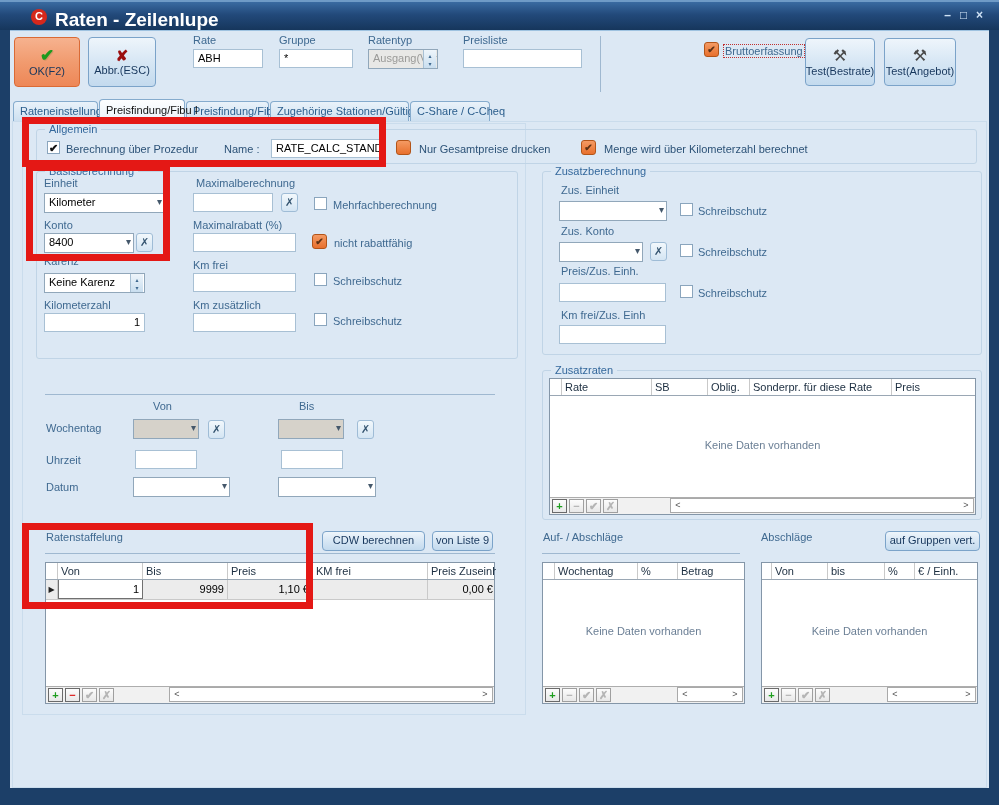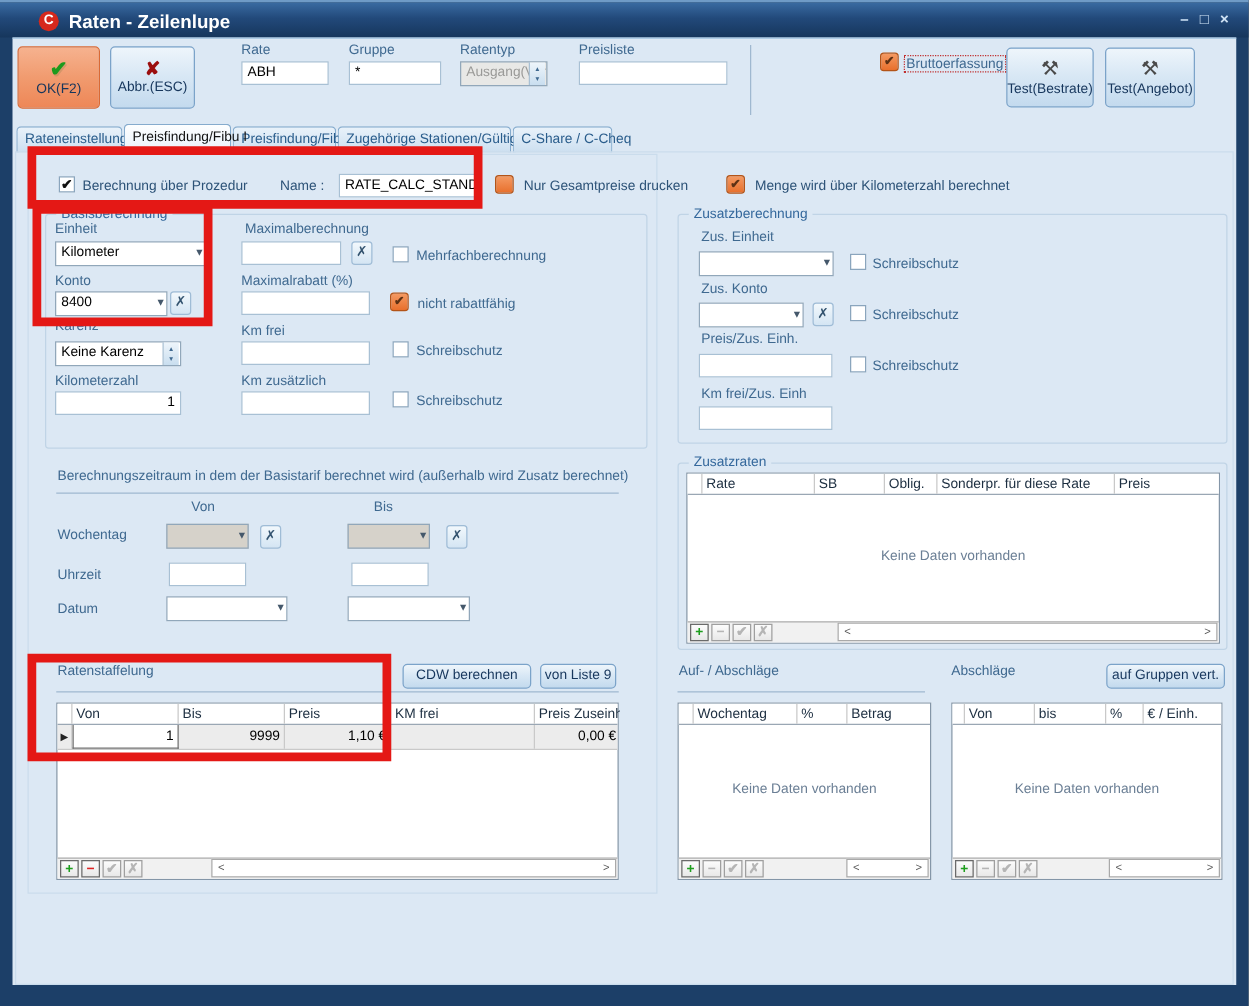--- a/index.html
+++ b/index.html
@@ -8,21 +8,21 @@
     position: relative; width: 999px; height: 805px;
     font-family: "Liberation Sans", sans-serif; font-size: 11px;
     background: #1c3f68; overflow: hidden;
     border-top: 2px solid #6f9bc6;
   }
   
   .titlebar { position:absolute; left:0; top:0; width:999px; height:28px;
     background: linear-gradient(180deg,#3a6ba1 0%,#22497a 45%,#16365c 100%); }
   .app-icon { position:absolute; left:31px; top:7px; width:16px; height:16px; border-radius:50%;
     background:#d6281c; color:#fff; font-weight:bold; font-size:11px; text-align:center; line-height:15px; }
-  .title-text { position:absolute; left:55px; top:7px; color:#ffffff; font-weight:bold; font-size:15px; }
+  .title-text { position:absolute; left:55px; top:7px; color:#ffffff; font-weight:bold; font-size:19px; }
   .winbtn { position:absolute; top:7px; width:13px; height:13px; color:#cfe2f5; font-size:12px;
     line-height:12px; text-align:center; font-weight:bold; cursor:default; }
   
   .content-bg { position:absolute; left:10px; top:28px; width:979px; height:758px;
     background:#dce8f4; border-top:1px solid #9ec2e0; }
   .lbl { position:absolute; color:#3f6990; white-space:nowrap; }
   .dark-lbl { color:#2c5277;text-align:right; }
   
   .btn { position:absolute; border:1px solid #7ba3c9; border-radius:4px;
     background:linear-gradient(180deg,#eef5fb 0%,#d9e8f5 45%,#c3daee 100%);
@@ -148,20 +148,23 @@
 
   <div class="tab" style="left:13px;width:85px">Rateneinstellungen</div>
   <div class="tab active" style="left:99px;width:86px">Preisfindung/Fibu I</div>
   <div class="tab" style="left:186px;width:83px">Preisfindung/Fibu II</div>
   <div class="tab" style="left:270px;width:139px">Zugehörige Stationen/Gültigkeit</div>
   <div class="tab" style="left:410px;width:80px">C-Share / C-Cheq</div>
 
   <div class="panel" style="left:12px;top:119px;width:975px;height:667px"></div>
   <div class="panel" style="left:22px;top:121px;width:504px;height:592px"></div>
 
+  <div class="group" style="left:36px;top:127px;width:941px;height:35px">
+    <span class="legend">Allgemein</span>
+  </div>
   <div class="chk" style="left:47px;top:139px">✔</div>
   <div class="lbl dark-lbl" style="left:66px;top:141px">Berechnung über Prozedur</div>
   <div class="lbl dark-lbl" style="left:224px;top:141px">Name :</div>
   <div class="txt" style="left:271px;top:137px;width:114px">RATE_CALC_STANDAR</div>
   <div class="ochk empty" style="left:396px;top:138px"></div>
   <div class="lbl dark-lbl" style="left:419px;top:141px">Nur Gesamtpreise drucken</div>
   <div class="ochk" style="left:581px;top:138px">✔</div>
   <div class="lbl dark-lbl" style="left:604px;top:141px">Menge wird über Kilometerzahl berechnet</div>
 
   <div class="group" style="left:36px;top:169px;width:482px;height:188px">
@@ -224,21 +227,20 @@
   <div class="lbl" style="left:698px;top:244px">Schreibschutz</div>
 
   <div class="lbl" style="left:561px;top:263px">Preis/Zus. Einh.</div>
   <div class="txt" style="left:559px;top:281px;width:107px"></div>
   <div class="chk" style="left:680px;top:283px"></div>
   <div class="lbl" style="left:698px;top:285px">Schreibschutz</div>
 
   <div class="lbl" style="left:561px;top:307px">Km frei/Zus. Einh</div>
   <div class="txt" style="left:559px;top:323px;width:107px"></div>
 
-  <div class="lbl" style="left:46px;top:373px">Berechnungszeitraum in dem der Basistarif berechnet wird (außerhalb wird Zusatz berechnet)</div>
   <div class="hline" style="left:45px;top:392px;width:450px"></div>
   <div class="lbl" style="left:153px;top:398px">Von</div>
   <div class="lbl" style="left:299px;top:398px">Bis</div>
 
   <div class="lbl" style="left:46px;top:420px">Wochentag</div>
   <div class="dd gray" style="left:133px;top:417px;width:66px">
     <span class="arr">▾</span>
   </div>
   <div class="xbtn" style="left:208px;top:418px">✗</div>
   <div class="dd gray" style="left:278px;top:417px;width:66px">

